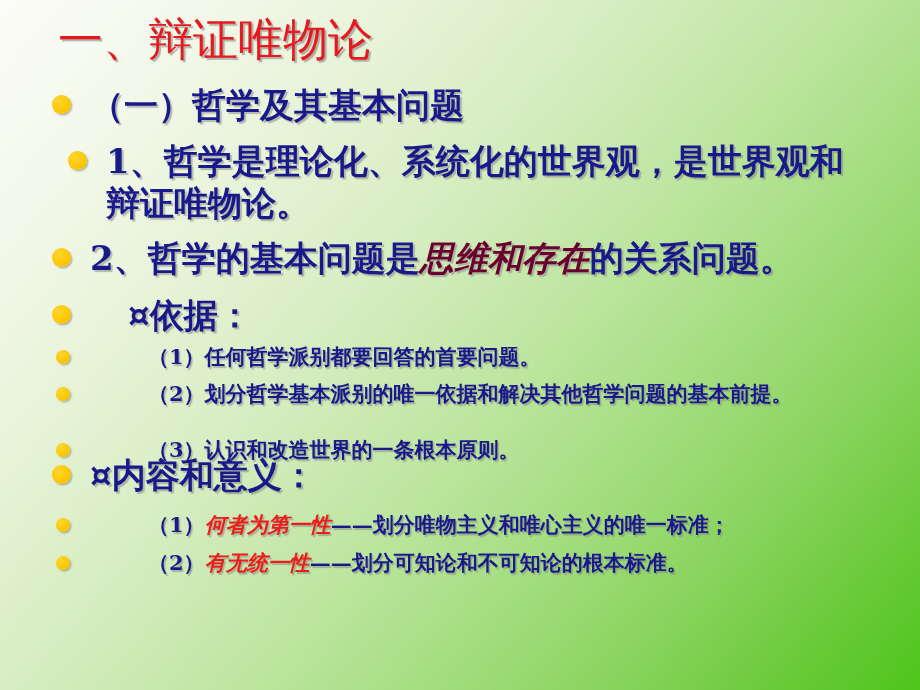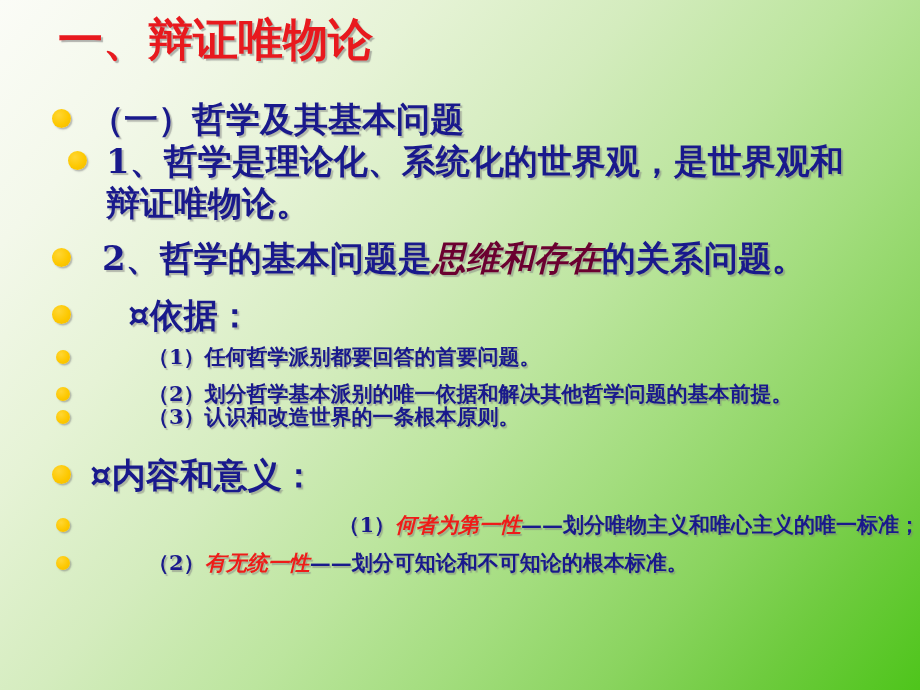--- a/index.html
+++ b/index.html
@@ -30,21 +30,21 @@
     overflow: hidden;
   }
 
   
   .slide-title {
     position: absolute;
     left: 58px;
     top: 14px;
     font-size: 45px;
     line-height: 52px;
-    font-weight: bold;
+    font-weight: normal;
     color: #e8191e;
     white-space: nowrap;
     text-shadow: 2px 2px 1px rgba(120,120,120,0.55);
     font-family: "DejaVu Serif", "Liberation Serif", serif;
   }
 
   
   .body-list {
     position: absolute;
     left: 0;
@@ -114,29 +114,29 @@
     font-family: "DejaVu Serif", "Liberation Serif", serif;
   }
 
   
   .maroon      { color: #6b0030; }
   .maroon-i    { color: #6b0030; font-style: italic; }
   .red         { color: #ee1c19; }
   .red-i       { color: #ee1c19; font-style: italic; }
 
   
-  #row-a  { position:absolute; top:  16px; left:0; width:920px; }
+  #row-a  { position:absolute; top:  2px; left:0; width:920px; }
   #row-b  { position:absolute; top: 58px; left:0; width:920px;margin-left:16px; }
-  #row-c  { position:absolute; top:155px; left:0; width:820px;padding-left:12px; }
+  #row-c  { position:absolute; top:155px; left:0; width:820px; }
   #row-d  { position:absolute; top:212px; left:0; width:920px;padding-left:38px; }
   #row-e  { position:absolute; top:260px; left:0; width:920px; }
   #row-f  { position:absolute; top:297px; left:0; width:780px; }
-  #row-g  { position:absolute; top:320px; left:0; width:920px; }
+  #row-g  { position:absolute; top:353px; left:0; width:920px; }
   #row-h  { position:absolute; top:372px; left:0; width:832px; }
-  #row-i  { position:absolute; top:428px; left:0; width:920px;text-align:right; }
+  #row-i  { position:absolute; top:428px; left:0; width:920px; }
   #row-j  { position:absolute; top:466px; left:0; width:764px; }
 
   .lvl1 > .bullet { top: 11px; }
   .lvl2 > .bullet { top: 8px; }
 </style>
 </head>
 <body>
 
 <div id="slide">
 

